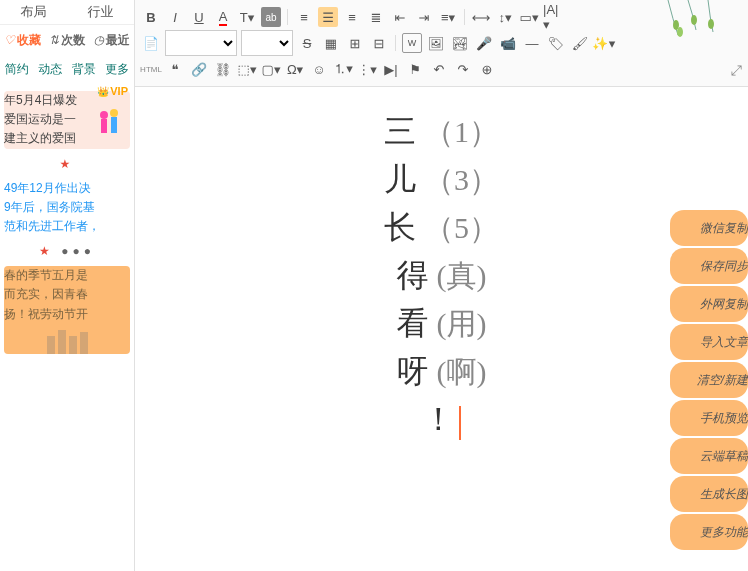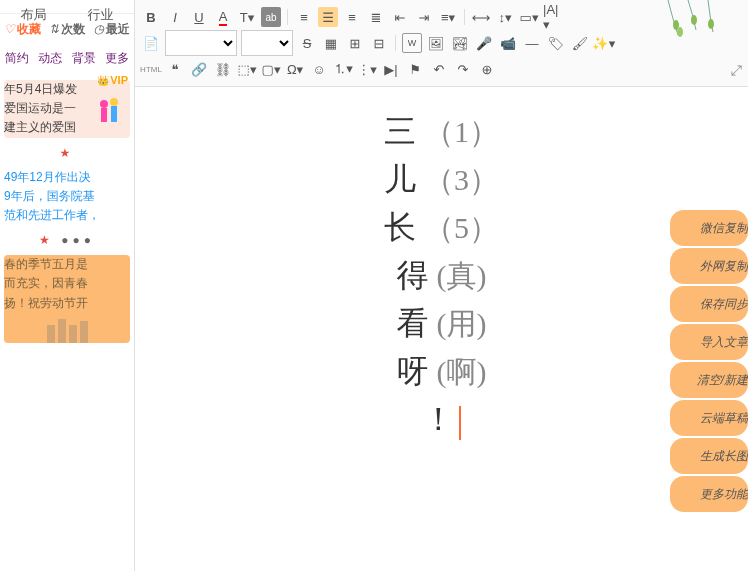--- a/index.html
+++ b/index.html
@@ -1,24 +1,24 @@
 <!DOCTYPE html>
 <html><head>
 <meta charset="utf-8">
 <style>
 * { margin: 0; padding: 0; box-sizing: border-box; }
 body { font-family: "Microsoft YaHei", sans-serif; background: #f5f5f5; width: 748px; height: 571px; overflow: hidden; position: relative; }
 .container { display: flex; width: 100%; height: 100%; }
 .sidebar { width: 135px; background: #fff; border-right: 1px solid #e0e0e0; overflow: hidden; }
-.top-tabs { display: flex; height: 14px; border-bottom: 1px solid #eee; }
+.top-tabs { display: flex; height: 25px; border-bottom: 1px solid #eee; align-items: center; }
 .top-tabs div { flex: 1; text-align: center; line-height: 30px; font-size: 13px; color: #555; cursor: pointer; }
 .filter-row { display: flex; height: 30px; align-items: center; justify-content: space-around; font-size: 12px; }
 .filter-row .active { color: #ff6b35; }
 .filter-row span { color: #666; cursor: pointer; display: flex; align-items: center; gap: 2px; }
-.cat-row { display: flex; height: 28px; align-items: center; justify-content: space-around; font-size: 12px; color: #701a75; }
+.cat-row { display: flex; height: 28px; align-items: center; justify-content: space-around; font-size: 12px; color: #0f766e; }
 .cat-row span { cursor: pointer; }
 .card { position: relative; margin: 8px 4px; font-size: 12px; line-height: 1.6; border-radius: 4px; }
 .card1 { background: #fde8e0; color: #444; }
 .card2 { color: #2196f3; }
 .card3 { background: #fdba74; color: #7a6340; }
 .vip-badge { position: absolute; top: -8px; right: 2px; color: #ffa500; font-size: 11px; font-weight: bold; }
 .vip-badge::before { content: "👑"; font-size: 10px; }
 .divider { text-align: center; margin: 6px 0; color: #e74c3c; font-size: 12px; letter-spacing: 4px; }
 .star { color: #e74c3c; }
 .dots { color: #666; }
@@ -205,20 +205,21 @@
       <path d="M50 0 Q52 18 55 32" stroke="#7a9" fill="none"></path>
       <ellipse cx="18" cy="25" rx="3" ry="5" fill="#8b5"></ellipse>
       <ellipse cx="36" cy="20" rx="3" ry="5" fill="#8b5"></ellipse>
       <ellipse cx="53" cy="24" rx="3" ry="5" fill="#8b5"></ellipse>
       <ellipse cx="22" cy="32" rx="3" ry="5" fill="#9c6"></ellipse>
     </svg>
 </div>
 
 <div class="rightbar">
   <div class="rbtn">微信复制</div>
+  <div class="rbtn">保存同步</div>
   <div class="rbtn">外网复制</div>
-  <div class="rbtn">保存同步</div>
   <div class="rbtn">导入文章</div>
   <div class="rbtn">清空/新建</div>
+  <div class="rbtn">手机预览</div>
   <div class="rbtn">云端草稿</div>
   <div class="rbtn">生成长图</div>
   <div class="rbtn">更多功能</div>
 </div>
 
 </body></html>

